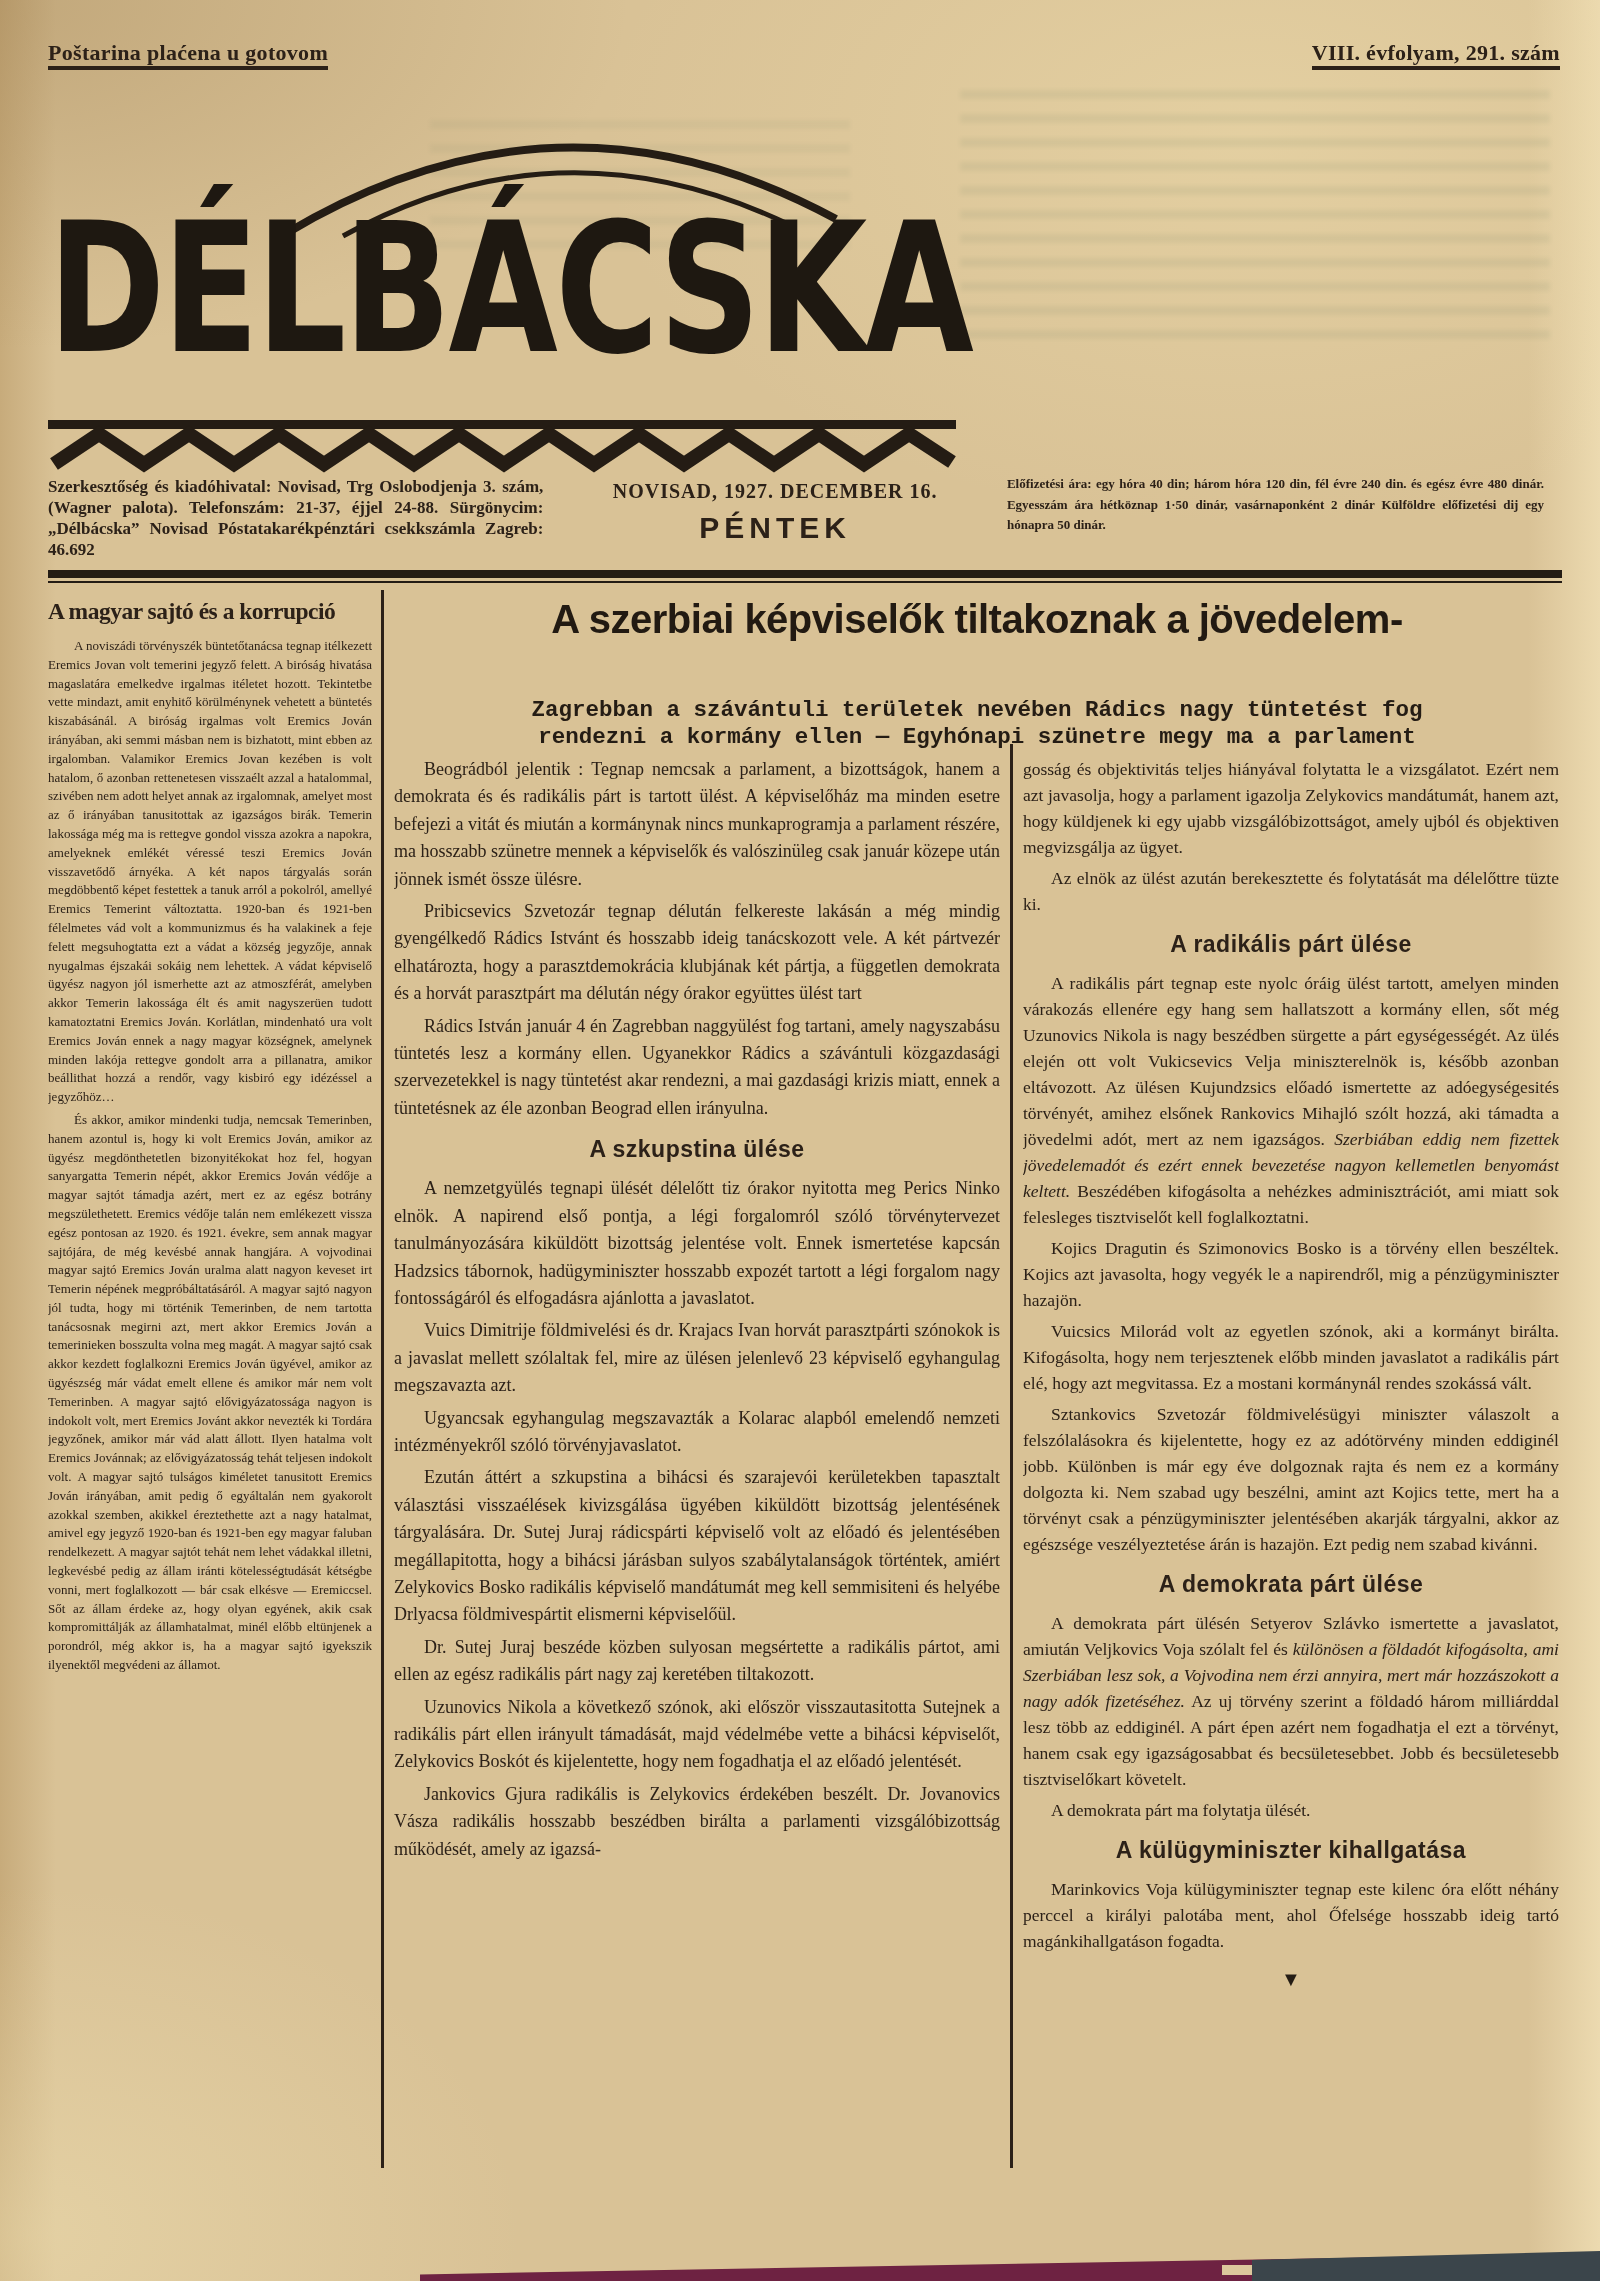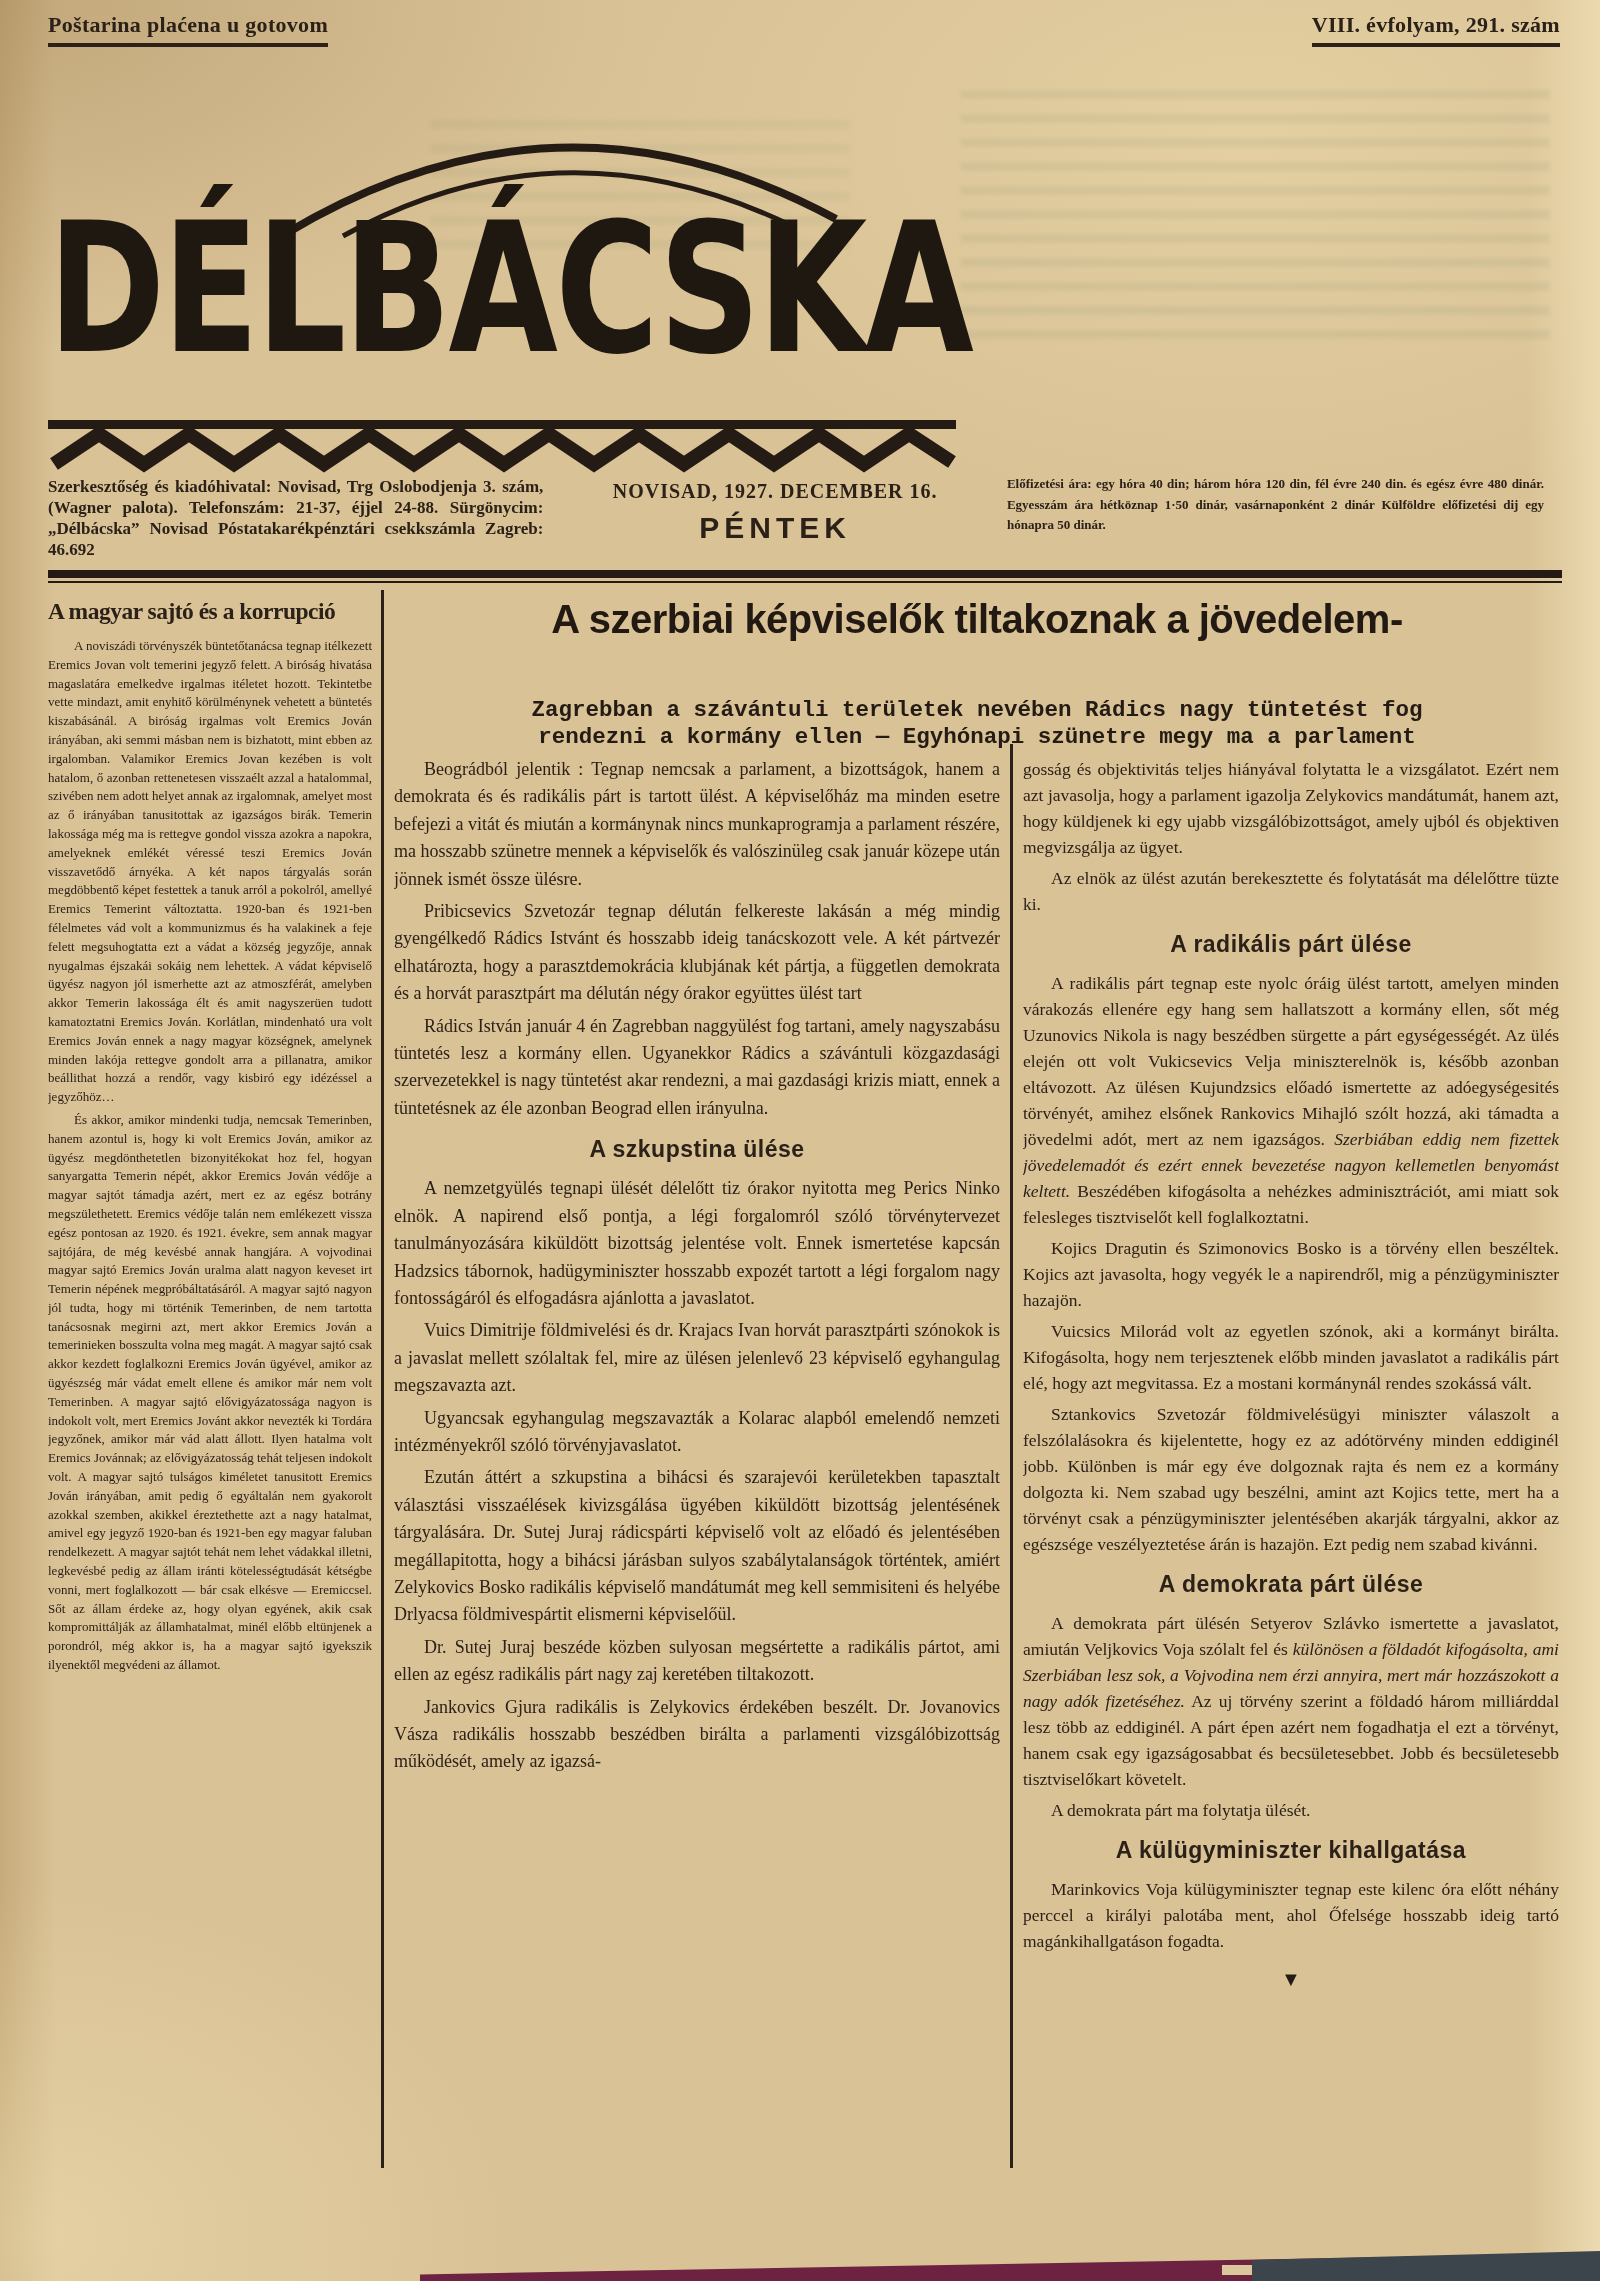--- a/index.html
+++ b/index.html
@@ -7,22 +7,22 @@
     color:#2c2118;
     background:
       radial-gradient(900px 500px at 0% 0%, rgba(150,118,72,.35), transparent 70%),
       radial-gradient(1000px 600px at 78% 6%, rgba(236,218,170,.55), transparent 65%),
       radial-gradient(700px 500px at 2% 98%, rgba(238,222,176,.5), transparent 70%),
       linear-gradient(90deg,#c7ab7b 0%,#d9c296 3.5%,#d9c296 95.5%,#ecdab0 100%),
       #d9c296;
     font-family:"Liberation Serif", serif;}
   .ghost{position:absolute;opacity:.07;filter:blur(2px);
     background:repeating-linear-gradient(180deg,#3f6148 0 9px,transparent 9px 24px);}
-  .topnote{position:absolute;top:12px;font-family:"Liberation Serif",serif;
-    font-weight:bold;font-size:22px;border-bottom:4px solid #2c2118;padding-bottom:5px;
+  .topnote{position:absolute;top:40px;font-family:"Liberation Serif",serif;
+    font-weight:bold;font-size:22px;border-bottom:4px solid #2c2118;
     letter-spacing:.3px;white-space:nowrap;}
   .masthead{position:absolute;left:48px;top:96px;width:915px;height:400px;}
   .arcs{position:absolute;left:225px;top:18px;width:575px;height:125px;}
   .mast-title{position:absolute;left:0;top:118px;width:915px;
     font-family:"DejaVu Sans",sans-serif;font-weight:bold;font-size:152px;line-height:1;
     color:#1e1811;letter-spacing:-3px;transform:scale(.93,1.18);transform-origin:0 50%;
     white-space:nowrap;}
   .zigzag{position:absolute;left:0;top:318px;width:908px;height:62px;}
   .infobar{position:absolute;left:48px;top:470px;width:1514px;height:96px;
     display:flex;align-items:flex-start;}
@@ -124,20 +124,21 @@
   <div class="midcol">
     <p>Beográdból jelentik : Tegnap nemcsak a parlament, a bizottságok, hanem a demokrata és és radikális párt is tartott ülést. A képviselőház ma minden esetre befejezi a vitát és miután a kormánynak nincs munkaprogramja a parlament részére, ma hosszabb szünetre mennek a képviselők és valószinüleg csak január közepe után jönnek ismét össze ülésre.</p>
     <p>Pribicsevics Szvetozár tegnap délután felkereste lakásán a még mindig gyengélkedő Rádics Istvánt és hosszabb ideig tanácskozott vele. A két pártvezér elhatározta, hogy a parasztdemokrácia klubjának két pártja, a független demokrata és a horvát parasztpárt ma délután négy órakor együttes ülést tart</p>
     <p>Rádics István január 4 én Zagrebban naggyülést fog tartani, amely nagyszabásu tüntetés lesz a kormány ellen. Ugyanekkor Rádics a szávántuli közgazdasági szervezetekkel is nagy tüntetést akar rendezni, a mai gazdasági krizis miatt, ennek a tüntetésnek az éle azonban Beograd ellen irányulna.</p>
     <div class="colhead">A szkupstina ülése</div>
     <p>A nemzetgyülés tegnapi ülését délelőtt tiz órakor nyitotta meg Perics Ninko elnök. A napirend első pontja, a légi forgalomról szóló törvénytervezet tanulmányozására kiküldött bizottság jelentése volt. Ennek ismertetése kapcsán Hadzsics tábornok, hadügyminiszter hosszabb expozét tartott a légi forgalom nagy fontosságáról és elfogadásra ajánlotta a javaslatot.</p>
     <p>Vuics Dimitrije földmivelési és dr. Krajacs Ivan horvát parasztpárti szónokok is a javaslat mellett szólaltak fel, mire az ülésen jelenlevő 23 képviselő egyhangulag megszavazta azt.</p>
     <p>Ugyancsak egyhangulag megszavazták a Kolarac alapból emelendő nemzeti intézményekről szóló törvényjavaslatot.</p>
     <p>Ezután áttért a szkupstina a bihácsi és szarajevói kerületekben tapasztalt választási visszaélések kivizsgálása ügyében kiküldött bizottság jelentésének tárgyalására. Dr. Sutej Juraj rádicspárti képviselő volt az előadó és jelentésében megállapitotta, hogy a bihácsi járásban sulyos szabálytalanságok történtek, amiért Zelykovics Bosko radikális képviselő mandátumát meg kell semmisiteni és helyébe Drlyacsa földmivespártit elismerni képviselőül.</p>
     <p>Dr. Sutej Juraj beszéde közben sulyosan megsértette a radikális pártot, ami ellen az egész radikális párt nagy zaj keretében tiltakozott.</p>
+    <p>Uzunovics Nikola a következő szónok, aki először visszautasitotta Sutejnek a radikális párt ellen irányult támadását, majd védelmébe vette a bihácsi képviselőt, Zelykovics Boskót és kijelentette, hogy nem fogadhatja el az előadó jelentését.</p>
     <p>Jankovics Gjura radikális is Zelykovics érdekében beszélt. Dr. Jovanovics Vásza radikális hosszabb beszédben birálta a parlamenti vizsgálóbizottság működését, amely az igazsá-</p>
   </div>
 
   <div class="rightcol">
     <p class="noindent">gosság és objektivitás teljes hiányával folytatta le a vizsgálatot. Ezért nem azt javasolja, hogy a parlament igazolja Zelykovics mandátumát, hanem azt, hogy küldjenek ki egy ujabb vizsgálóbizottságot, amely ujból és objektiven megvizsgálja az ügyet.</p>
     <p>Az elnök az ülést azután berekesztette és folytatását ma délelőttre tüzte ki.</p>
     <div class="colhead">A radikális párt ülése</div>
     <p>
       <span>A radikális párt tegnap este nyolc óráig ülést tartott, amelyen minden várakozás ellenére egy hang sem hallatszott a kormány ellen, sőt még Uzunovics Nikola is nagy beszédben sürgette a párt egységességét. Az ülés elején ott volt Vukicsevics Velja miniszterelnök is, később azonban eltávozott. Az ülésen Kujundzsics előadó ismertette az adóegységesités törvényét, amihez elsőnek Rankovics Mihajló szólt hozzá, aki támadta a jövedelmi adót, mert az nem igazságos. </span><em>Szerbiában eddig nem fizettek jövedelemadót és ezért ennek bevezetése nagyon kellemetlen benyomást keltett.</em><span> Beszédében kifogásolta a nehézkes adminisztrációt, ami miatt sok felesleges tisztviselőt kell foglalkoztatni.</span>
     </p>

